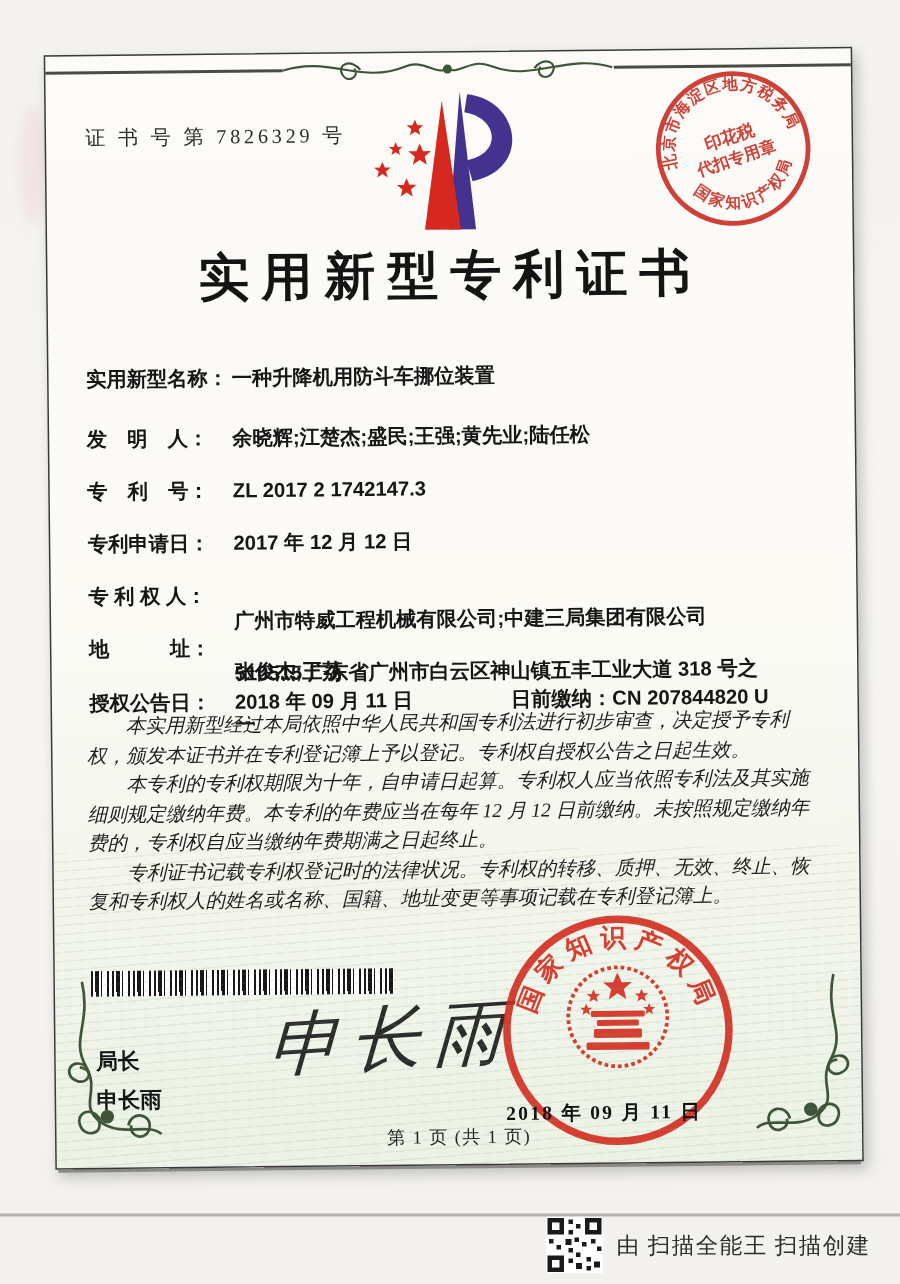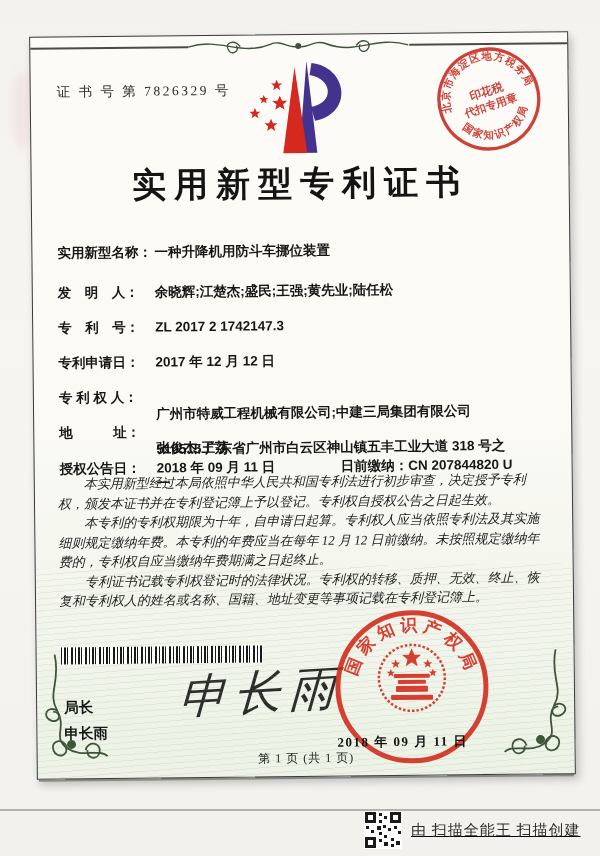--- a/index.html
+++ b/index.html
@@ -54,21 +54,21 @@
   .main-seal{position:absolute; left:296px; top:574px; opacity:.9;}
   .seal-date{position:absolute; left:300px; top:699px; font-size:13px; font-weight:bold;
     letter-spacing:1.5px; color:#101010;}
   .footer-page{position:absolute; left:0; top:715px; width:100%; text-align:center;
     font-size:12px; letter-spacing:1px; color:#222;}
   .fl-corner{position:absolute; bottom:14px;}
   .fl-corner.left{left:4px;}
   .fl-corner.right{right:4px; transform:scaleX(-1);}
   
   .under-line{position:absolute; left:0; top:809px; width:600px; height:1.5px; background:#b3b2ad;}
-  .scan-footer{position:absolute; left:364px; top:811px; display:flex; align-items:center; gap:9px;text-decoration:underline;}
+  .scan-footer{position:absolute; left:364px; top:811px; display:flex; align-items:center; gap:9px;}
   .scan-footer .txt{font-size:15px; color:#2d2d2d; letter-spacing:1px;}
 </style>
 </head>
 <body>
 
 <div class="photo">
   <div class="smudge"></div>
 
   <div class="page">
 

